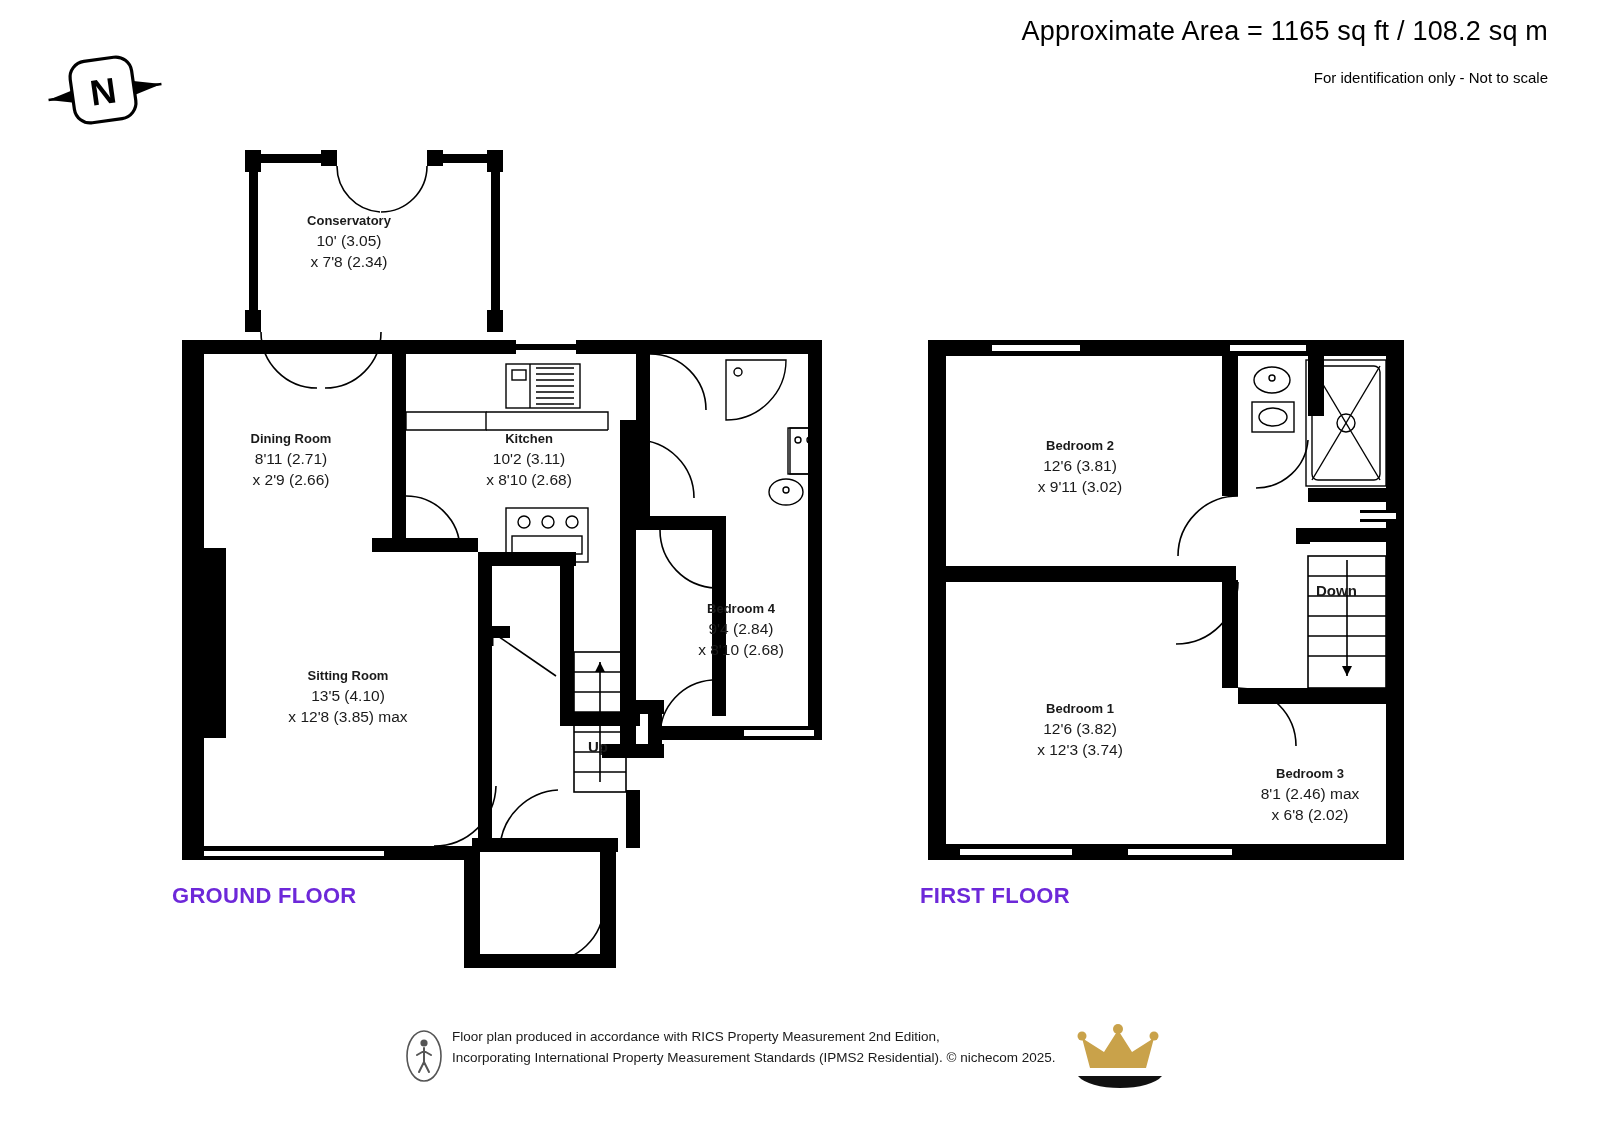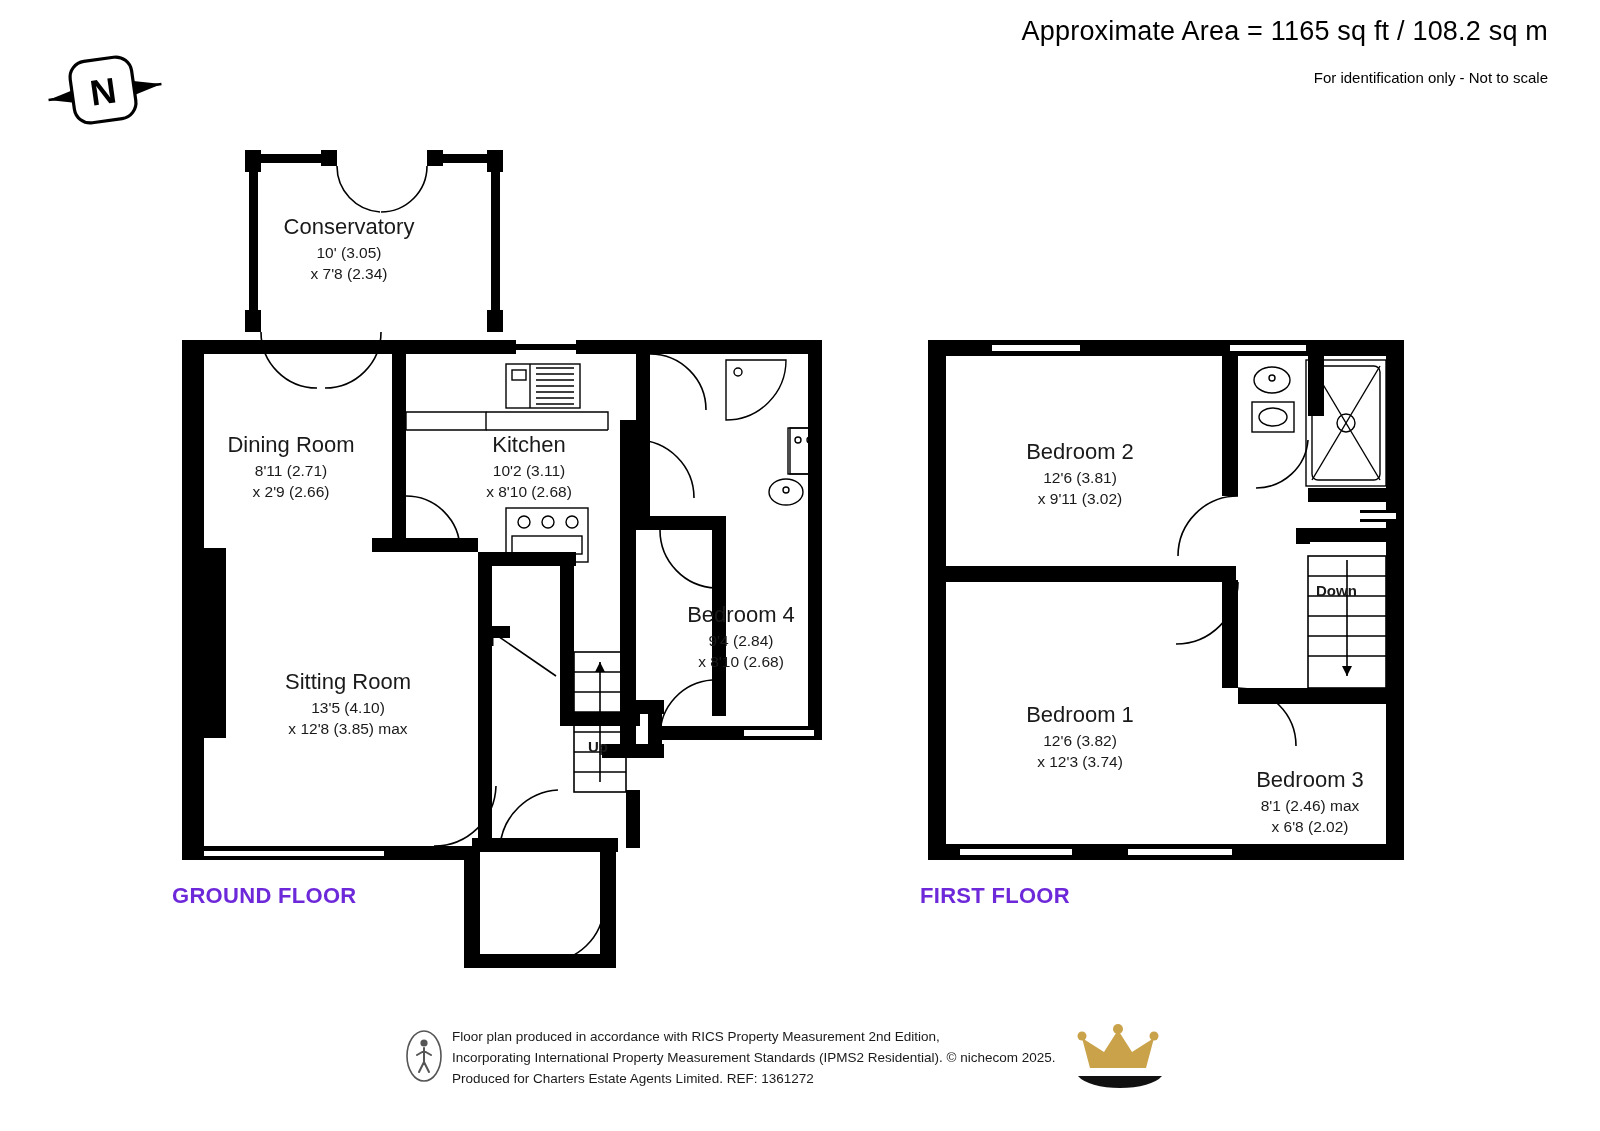--- a/index.html
+++ b/index.html
@@ -51,22 +51,22 @@
   #ground-floor-label { left: 172px; top: 883px; }
   #first-floor-label  { left: 920px; top: 883px; }
 
   
   .room-label {
     text-align: center;
     line-height: 1.33;
     white-space: nowrap;
   }
   .room-label .rname {
-    font-size: 22px;
-    font-weight: normal;
+    font-size: 13px;
+    font-weight: bold;
     display: block;
     margin-bottom: 2px;
   }
   .room-label .rdim {
     font-size: 15.5px;
     display: block;
   }
   .small-note {
     font-size: 15px;
     font-weight: bold;
@@ -380,21 +380,20 @@
   <svg width="38" height="52" viewBox="0 0 38 52">
     <ellipse cx="19" cy="26" rx="17" ry="25" fill="none" stroke="#555" stroke-width="1.6"></ellipse>
     <circle cx="19" cy="13" r="3.6" fill="#555"></circle>
     <path d="M19 18 L19 32 M19 21 L12 25 M19 21 L26 25 M19 32 L14 42 M19 32 L24 42" stroke="#555" stroke-width="2" fill="none" stroke-linecap="round"></path>
   </svg>
 </div>
 
 <div class="abs" id="footer-text">
   <span class="line">Floor plan produced in accordance with RICS Property Measurement 2nd Edition,</span>
   <span class="line">Incorporating International Property Measurement Standards (IPMS2 Residential).   © nichecom 2025.</span>
-  <span class="line">Produced for Charters Estate Agents Limited.   REF: 1361272</span>
 </div>
 
 <div class="abs" id="crown-logo">
   <svg width="120" height="74" viewBox="0 0 120 74">
     <path d="M16 46 L8 16 L30 30 L44 8 L58 30 L80 16 L72 46 Z" transform="translate(14,2)" fill="#c9a24a"></path>
     <circle cx="22" cy="16" r="4.5" fill="#c9a24a"></circle>
     <circle cx="58" cy="9" r="5" fill="#c9a24a"></circle>
     <circle cx="94" cy="16" r="4.5" fill="#c9a24a"></circle>
     <path d="M18 56 A 44 17 0 0 0 102 56 Z" fill="#111111"></path>
   </svg>

